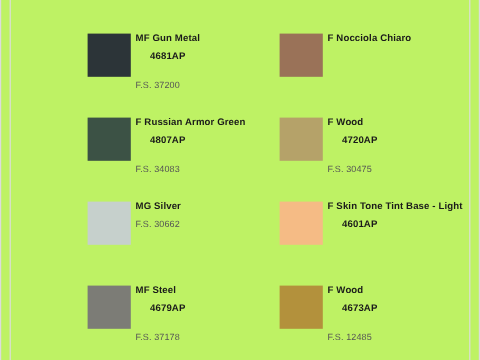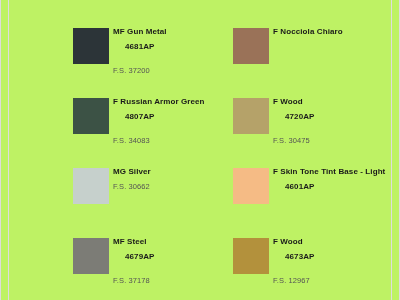--- a/index.html
+++ b/index.html
@@ -175,18 +175,18 @@
         <p class="paint-code">4679AP</p>
         <p class="paint-fs">F.S. 37178</p>
       </div>
     </div>
 
     <div class="swatch-row col-right row-3">
       <div class="chip" style="background-color: rgb(179, 145, 60);"></div>
       <div class="info">
         <p class="paint-name">F Wood</p>
         <p class="paint-code">4673AP</p>
-        <p class="paint-fs">F.S. 12967</p>
+        <p class="paint-fs">F.S. 12485</p>
       </div>
     </div>
 
   </div>
 </div>
 
 </body></html>

